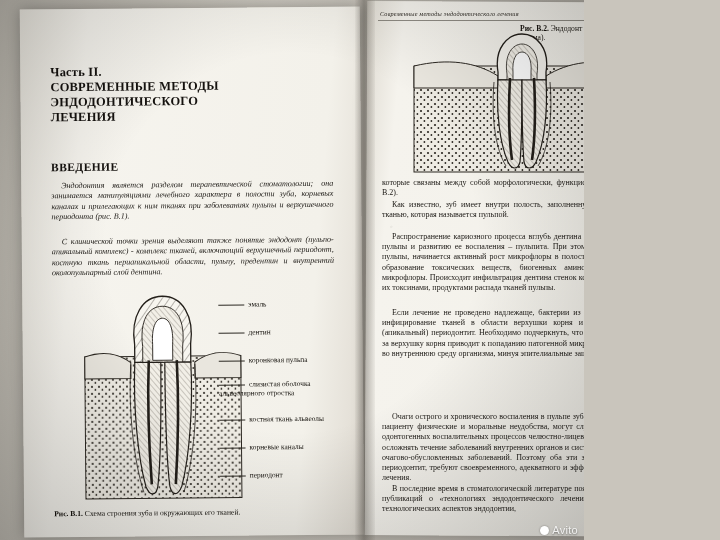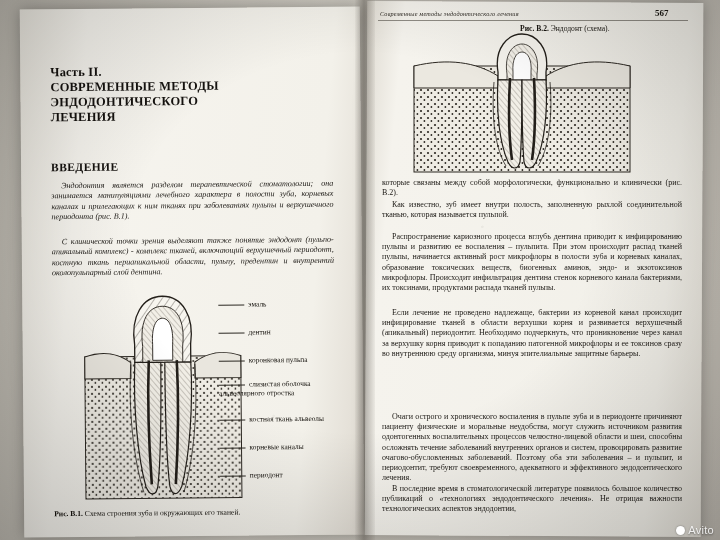--- a/index.html
+++ b/index.html
@@ -8,21 +8,21 @@
   }
   body {
     width: 720px;
     height: 540px;
     background: #c9c5bc;
     font-family: "Liberation Serif", serif;
     overflow: hidden;
   }
   .photo {
     position: relative;
-    width: 720px;
+    width: 584px;
     height: 540px;
     background: linear-gradient(100deg, #b9b5ac 0%, #cfcbc2 40%, #c2bdb4 100%);
     overflow: hidden;
   }
   
   .page {
     position: absolute;
     background: #f4f2ec;
     box-shadow: 0 0 14px rgba(0,0,0,0.28);
   }

